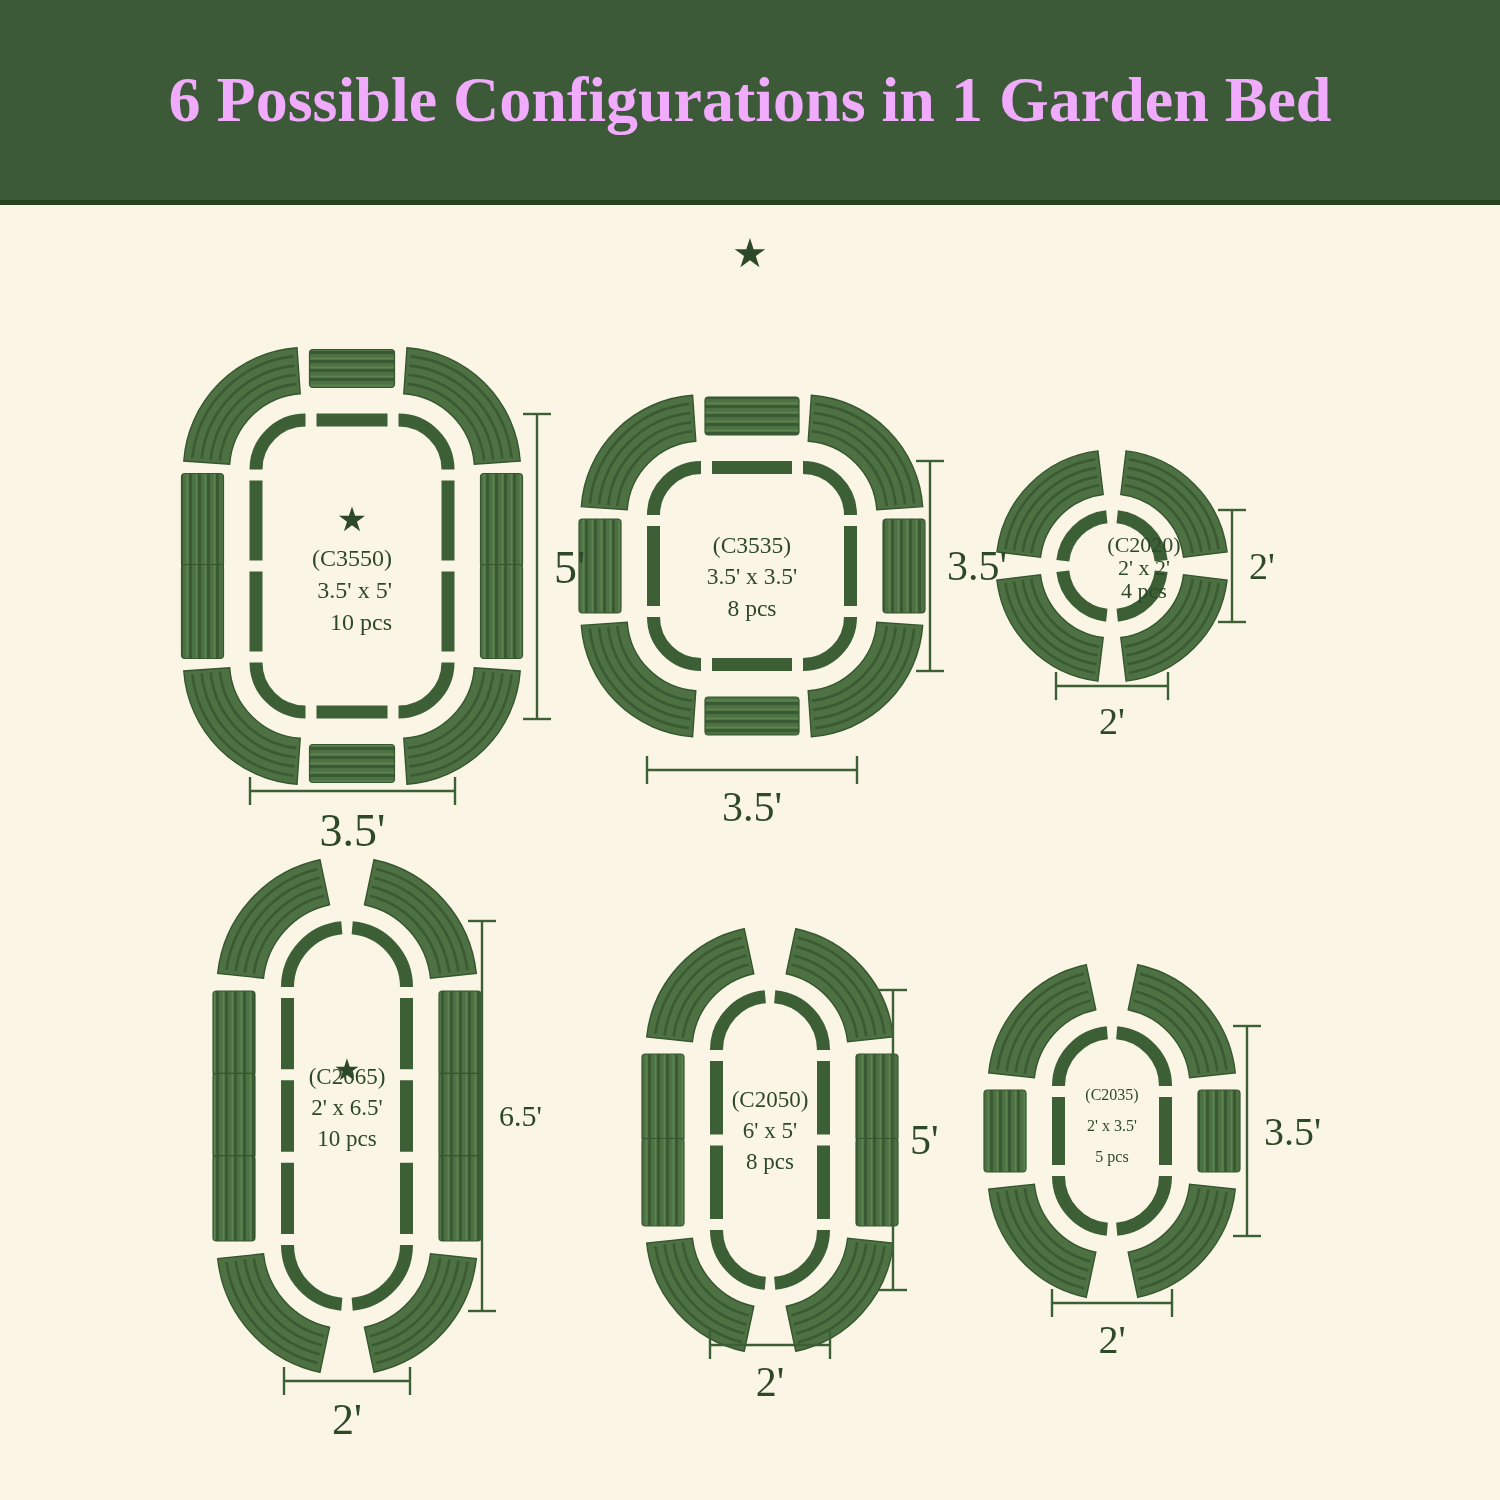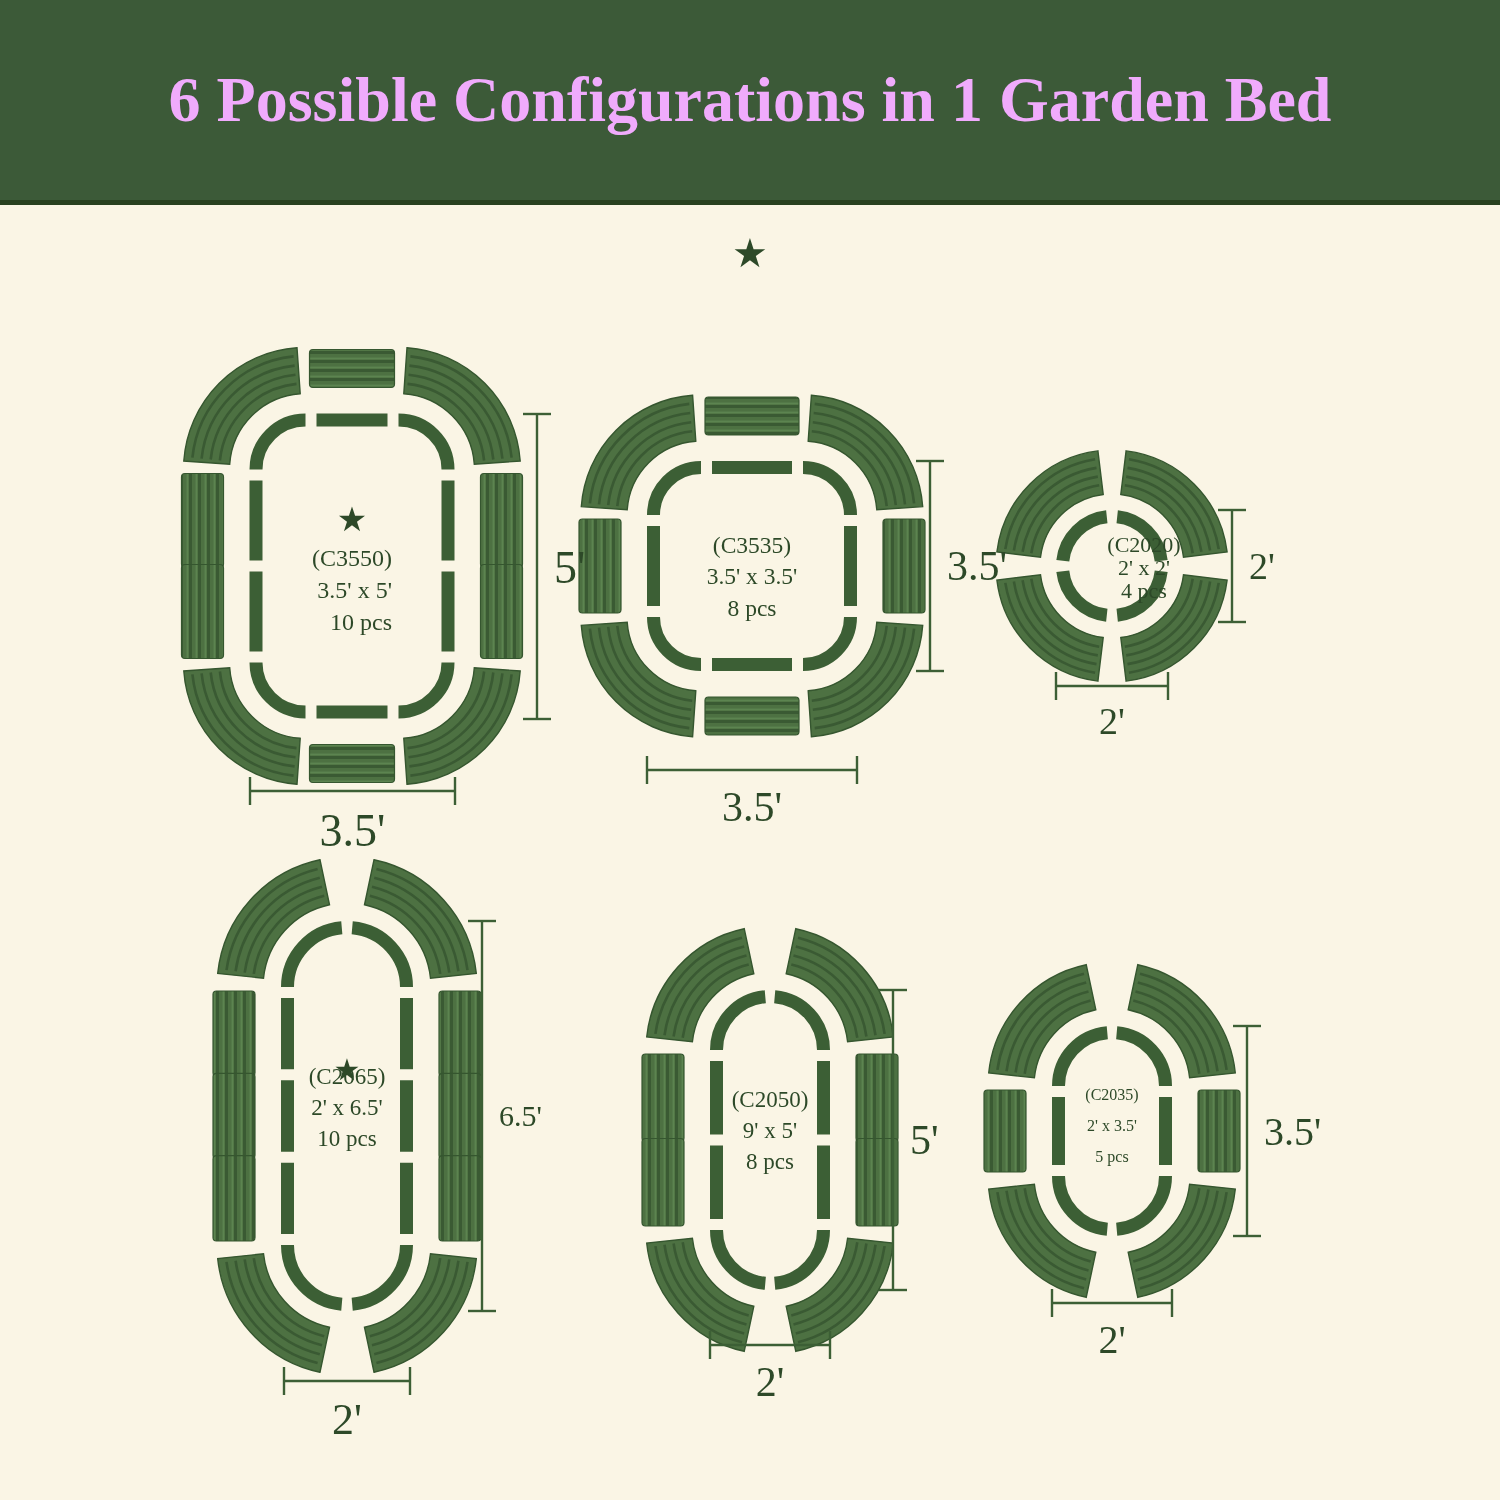--- a/index.html
+++ b/index.html
@@ -335,21 +335,21 @@
     <div class="cfg-text" style="left: 347px; top: 1108px; font-size: 23px; line-height: 30.82px;">
       <span class="cfg-code">(C2065)</span>
       <span class="cfg-size">2' x 6.5'</span>
       <span class="cfg-pcs">10 pcs</span>
     </div>
     <span class="dim-label v" style="left: 499px; top: 1116px; font-size: 30px;">6.5'</span>
     <span class="dim-label h" style="left: 347px; top: 1394px; font-size: 44px;">2'</span>
 
     <div class="cfg-text" style="left: 770px; top: 1131px; font-size: 23px; line-height: 30.82px;">
       <span class="cfg-code">(C2050)</span>
-      <span class="cfg-size">9' x 5'</span>
+      <span class="cfg-size">6' x 5'</span>
       <span class="cfg-pcs">8 pcs</span>
     </div>
     <span class="dim-label v" style="left: 910px; top: 1140px; font-size: 42px;">5'</span>
     <span class="dim-label h" style="left: 770px; top: 1358px; font-size: 42px;">2'</span>
 
     <div class="cfg-text" style="left: 1112px; top: 1126px; font-size: 16px; line-height: 30.82px;">
       <span class="cfg-code">(C2035)</span>
       <span class="cfg-size">2' x 3.5'</span>
       <span class="cfg-pcs">5 pcs</span>
     </div>

